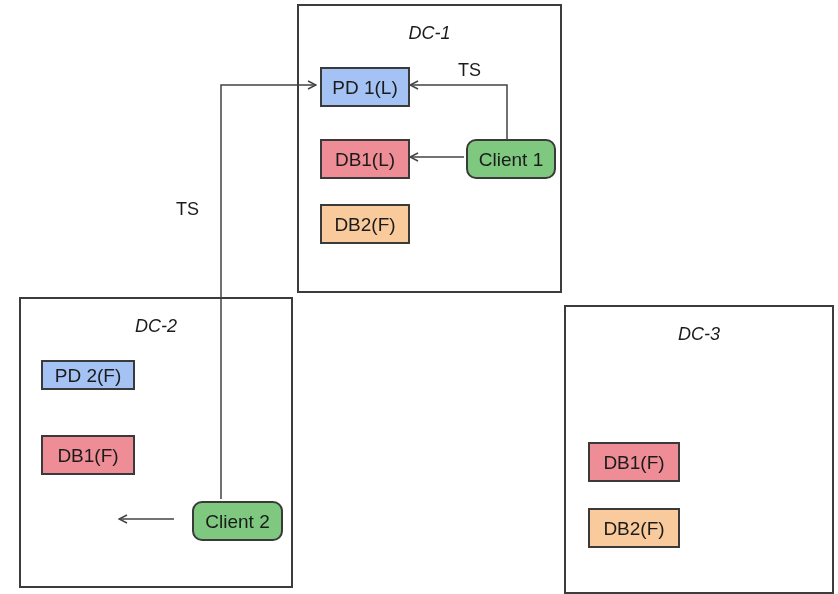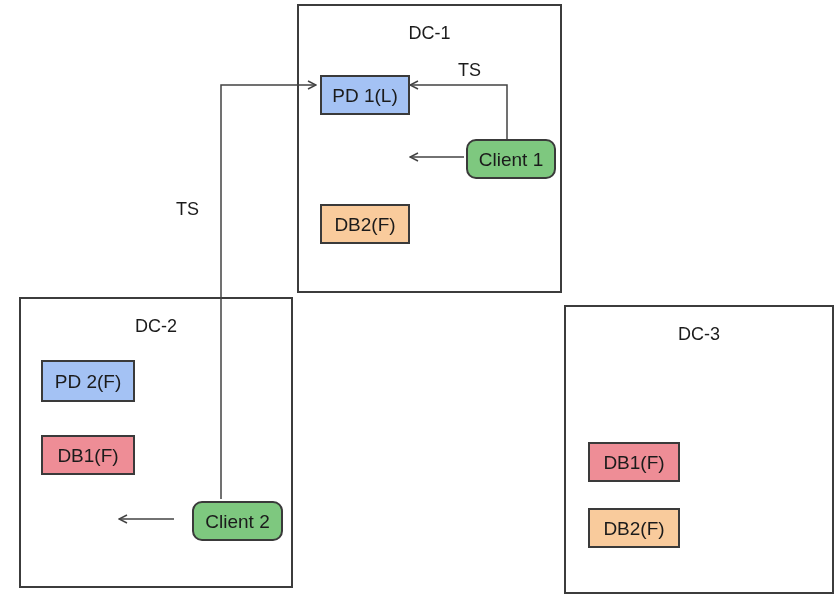--- a/index.html
+++ b/index.html
@@ -26,42 +26,43 @@
   #dc2 { left: 19px;   top: 297px; width: 274px; height: 291px; }
   #dc3 { left: 564px; top: 297px; width: 270px; height: 289px; margin-top: 8px; }
   .dc-title {
     position: absolute;
     top: 16px;
     left: 0;
     width: 100%;
     text-align: center;
     font-size: 18px;
     line-height: 22px;
+    font-style: italic;
   }
   .node {
     position: absolute;
     box-sizing: border-box;
     border: 2px solid #3a3a3a;
     display: flex;
     align-items: center;
     justify-content: center;
     font-size: 19px;
     line-height: 1;
     white-space: nowrap;
   }
   .node.client { border-radius: 10px; }
 
   
-  #node-pd1     { left: 21px;  top: 61px;  width: 90px; height: 40px; margin-top: 8px; }
+  #node-pd1     { left: 21px;  top: 61px;  width: 90px; height: 40px; }
   #node-db1-dc1 { left: 21px;  top: 133px; width: 90px; height: 40px; }
   #node-db2-dc1 { left: 21px;  top: 198px; width: 90px; height: 40px; }
   #node-client1 { left: 167px; top: 133px; width: 90px; height: 40px; }
 
   
-  #node-pd2     { left: 20px;  top: 61px;  width: 94px; height: 42px; }
+  #node-pd2     { left: 20px;  top: 61px;  width: 94px; height: 30px; }
   #node-db1-dc2 { left: 20px;  top: 136px; width: 94px; height: 40px; }
   #node-db2-dc2 { left: 20px;  top: 202px; width: 94px; height: 40px; }
   #node-client2 { left: 171px; top: 202px; width: 91px; height: 40px; }
 
   
   #node-pd3     { left: 22px;  top: 61px;  width: 92px; height: 40px; }
   #node-db1-dc3 { left: 22px;  top: 135px; width: 92px; height: 40px; }
   #node-db2-dc3 { left: 22px;  top: 201px; width: 92px; height: 40px; }
 
   .edges {
@@ -83,20 +84,23 @@
 </style>
 </head>
 <body>
 
 <div class="canvas">
 
   <div class="dc" id="dc1">
     <div class="dc-title">DC-1</div>
     <div class="node" id="node-pd1" style="background: rgb(164, 194, 244);">
       <span>PD 1(L)</span>
+    </div>
+    <div class="node" id="node-db1-dc1" style="background: rgb(238, 141, 150);">
+      <span>DB1(L)</span>
     </div>
     <div class="node" id="node-db2-dc1" style="background: rgb(249, 203, 156);">
       <span>DB2(F)</span>
     </div>
     <div class="node client" id="node-client1" style="background: rgb(126, 200, 127);">
       <span>Client 1</span>
     </div>
   </div>
 
   <div class="dc" id="dc2">

